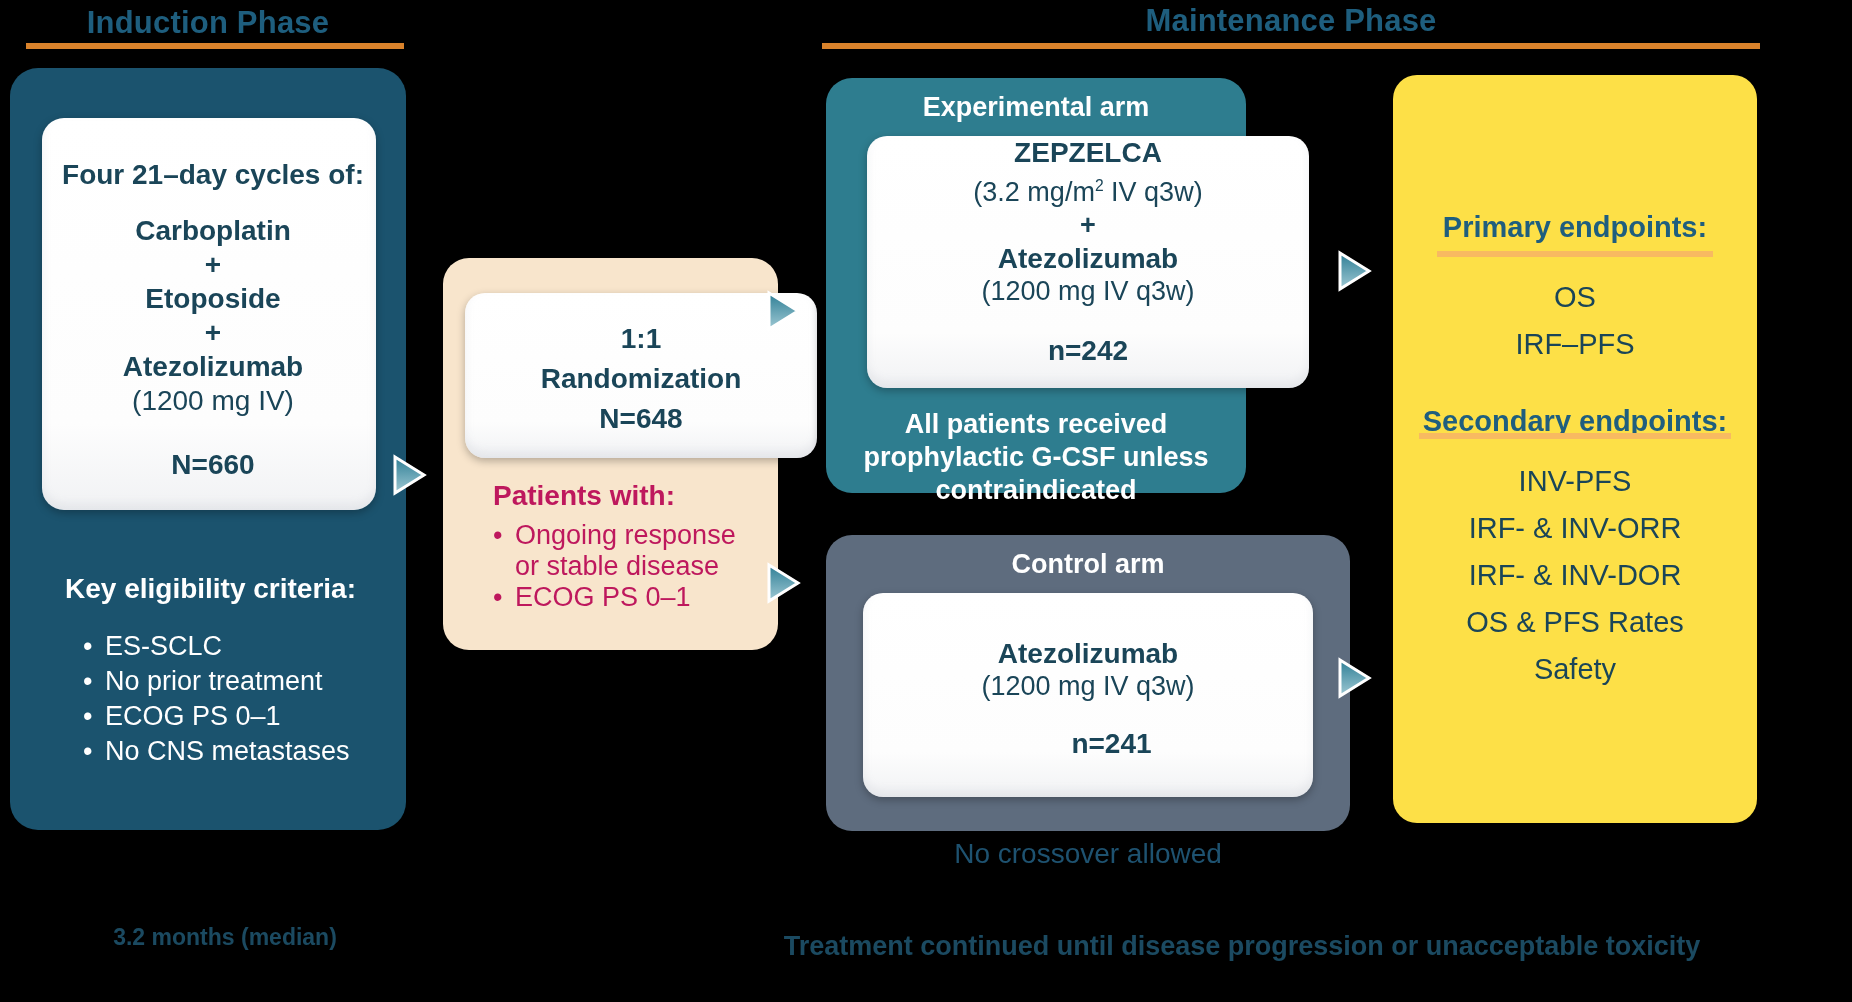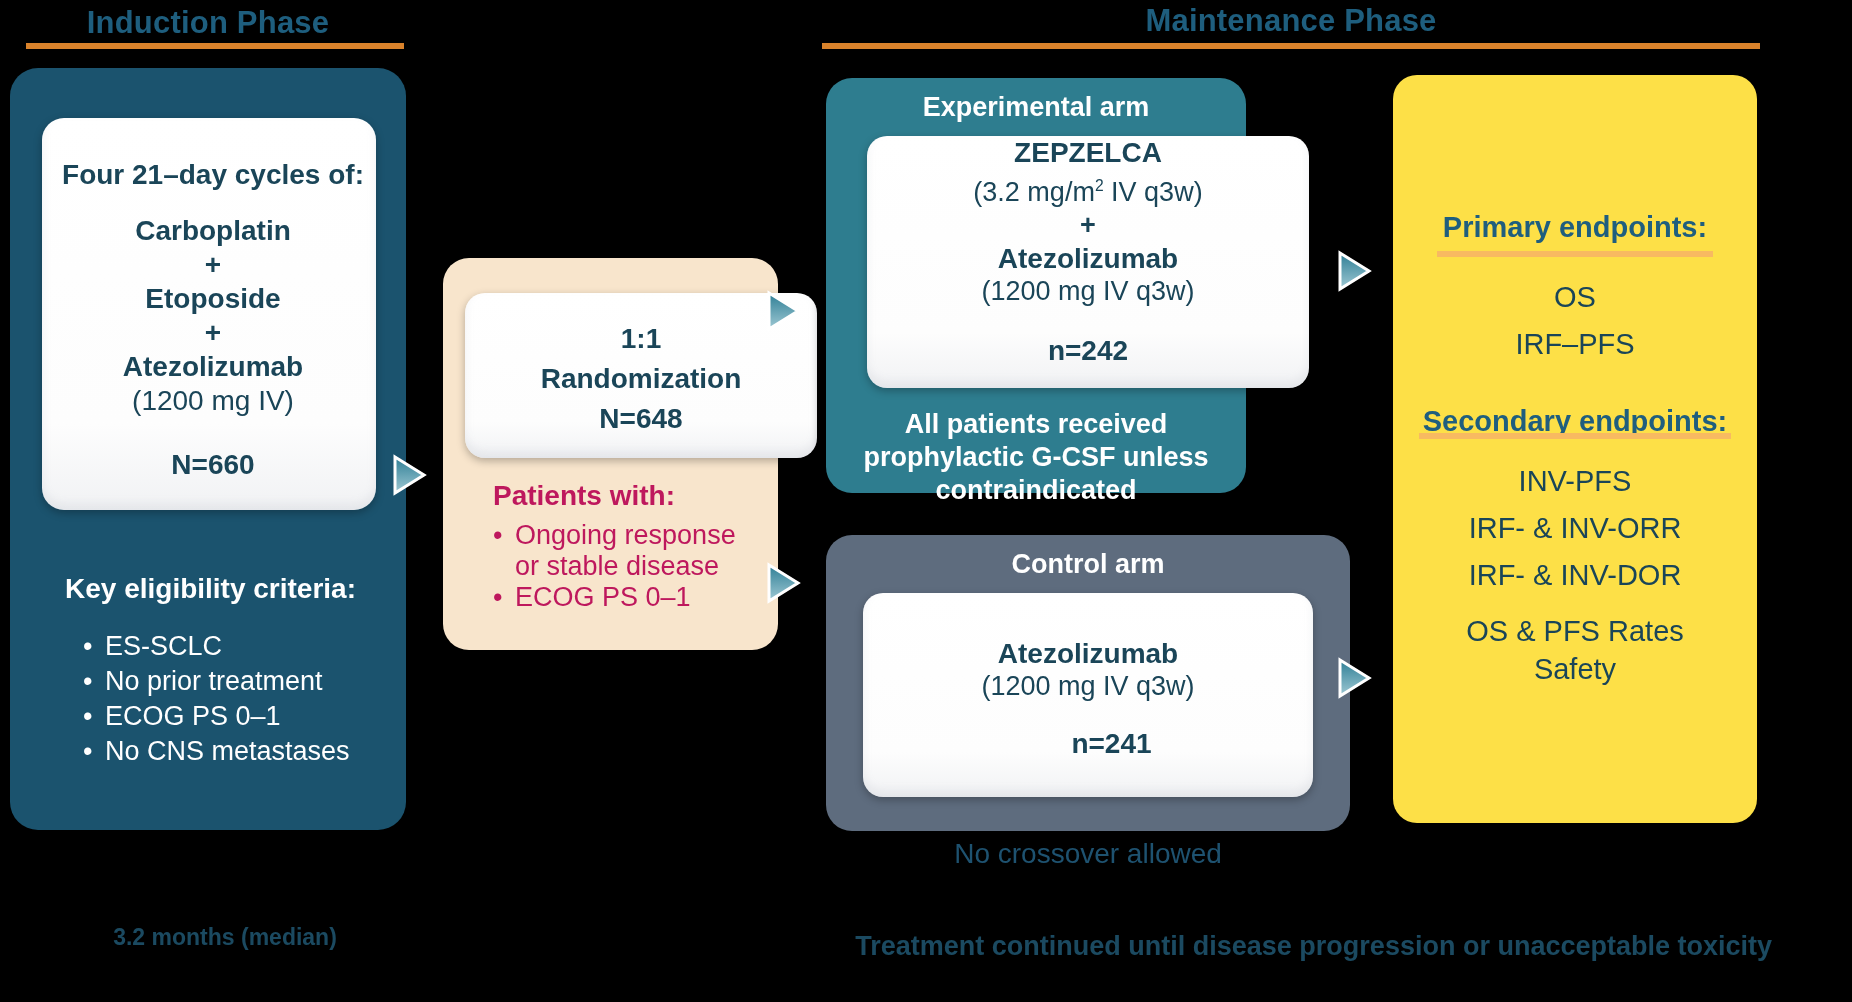--- a/index.html
+++ b/index.html
@@ -146,36 +146,36 @@
     <div class="ep-title" style="top:136px;">Primary endpoints:</div>
     <div class="ep-underline" style="top:176px;width:276px;"></div>
     <div class="ep-item" style="top:206px;">OS</div>
     <div class="ep-item" style="top:253px;">IRF–PFS</div>
 
     <div class="ep-title" style="top:318px;margin-top:12px;">Secondary endpoints:</div>
     <div class="ep-underline" style="top:358px;width:312px;"></div>
     <div class="ep-item" style="top:390px;">INV-PFS</div>
     <div class="ep-item" style="top:437px;">IRF- &amp; INV-ORR</div>
     <div class="ep-item" style="top:484px;">IRF- &amp; INV-DOR</div>
-    <div class="ep-item" style="top:531px;margin-top:9px;">OS &amp; PFS Rates</div>
+    <div class="ep-item" style="top:531px;">OS &amp; PFS Rates</div>
     <div class="ep-item" style="top:578px;">Safety</div>
   </div>
 
   <svg class="arrow" style="left:392px;top:453px;" width="36" height="44">
     <polygon points="3,4 32,22 3,40" fill="url(#arrowGrad)" stroke="#ffffff" stroke-width="3"></polygon>
   </svg>
   <svg class="arrow" style="left:766px;top:289px;" width="36" height="44">
     <polygon points="3,4 32,22 3,40" fill="url(#arrowGrad)" stroke="#ffffff" stroke-width="3"></polygon>
   </svg>
   <svg class="arrow" style="left:766px;top:561px;" width="36" height="44">
     <polygon points="3,4 32,22 3,40" fill="url(#arrowGrad)" stroke="#ffffff" stroke-width="3"></polygon>
   </svg>
   <svg class="arrow" style="left:1337px;top:249px;" width="36" height="44">
     <polygon points="3,4 32,22 3,40" fill="url(#arrowGrad)" stroke="#ffffff" stroke-width="3"></polygon>
   </svg>
   <svg class="arrow" style="left:1337px;top:656px;" width="36" height="44">
     <polygon points="3,4 32,22 3,40" fill="url(#arrowGrad)" stroke="#ffffff" stroke-width="3"></polygon>
   </svg>
 
   <div class="note b" style="left:10px;top:924px;width:430px;font-size:23px;color:#1B4A61;">3.2 months (median)</div>
-  <div class="note b" style="left:712px;top:931px;width:1060px;font-size:27px;color:#1B4A61;text-align:right;">Treatment continued until disease progression or unacceptable toxicity</div>
+  <div class="note b" style="left:712px;top:931px;width:1060px;font-size:27px;color:#1B4A61;">Treatment continued until disease progression or unacceptable toxicity</div>
 
 </div>
 
 </body></html>

